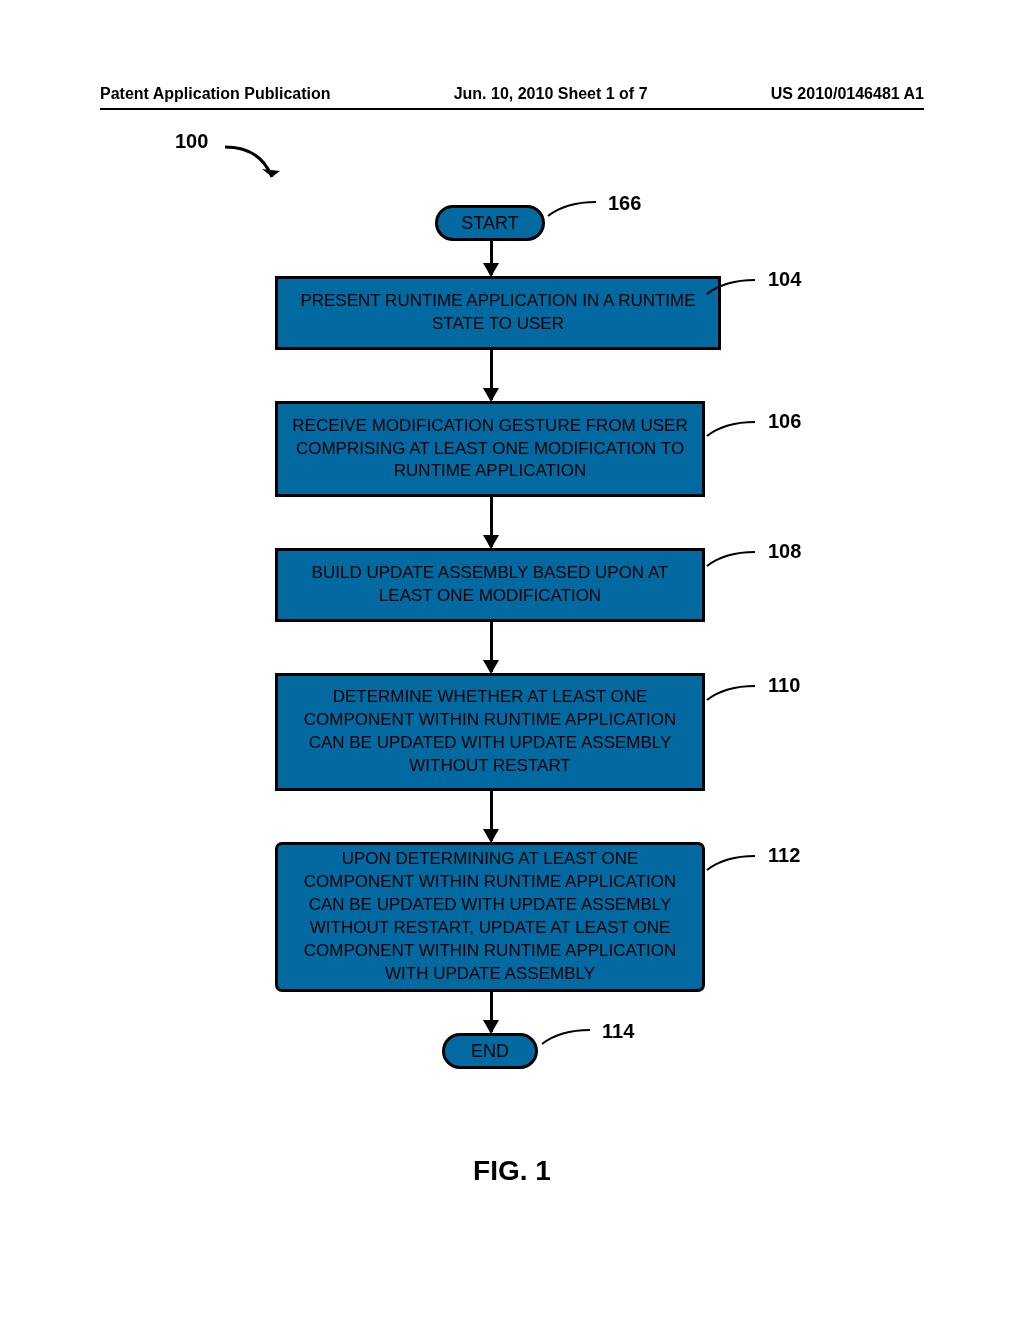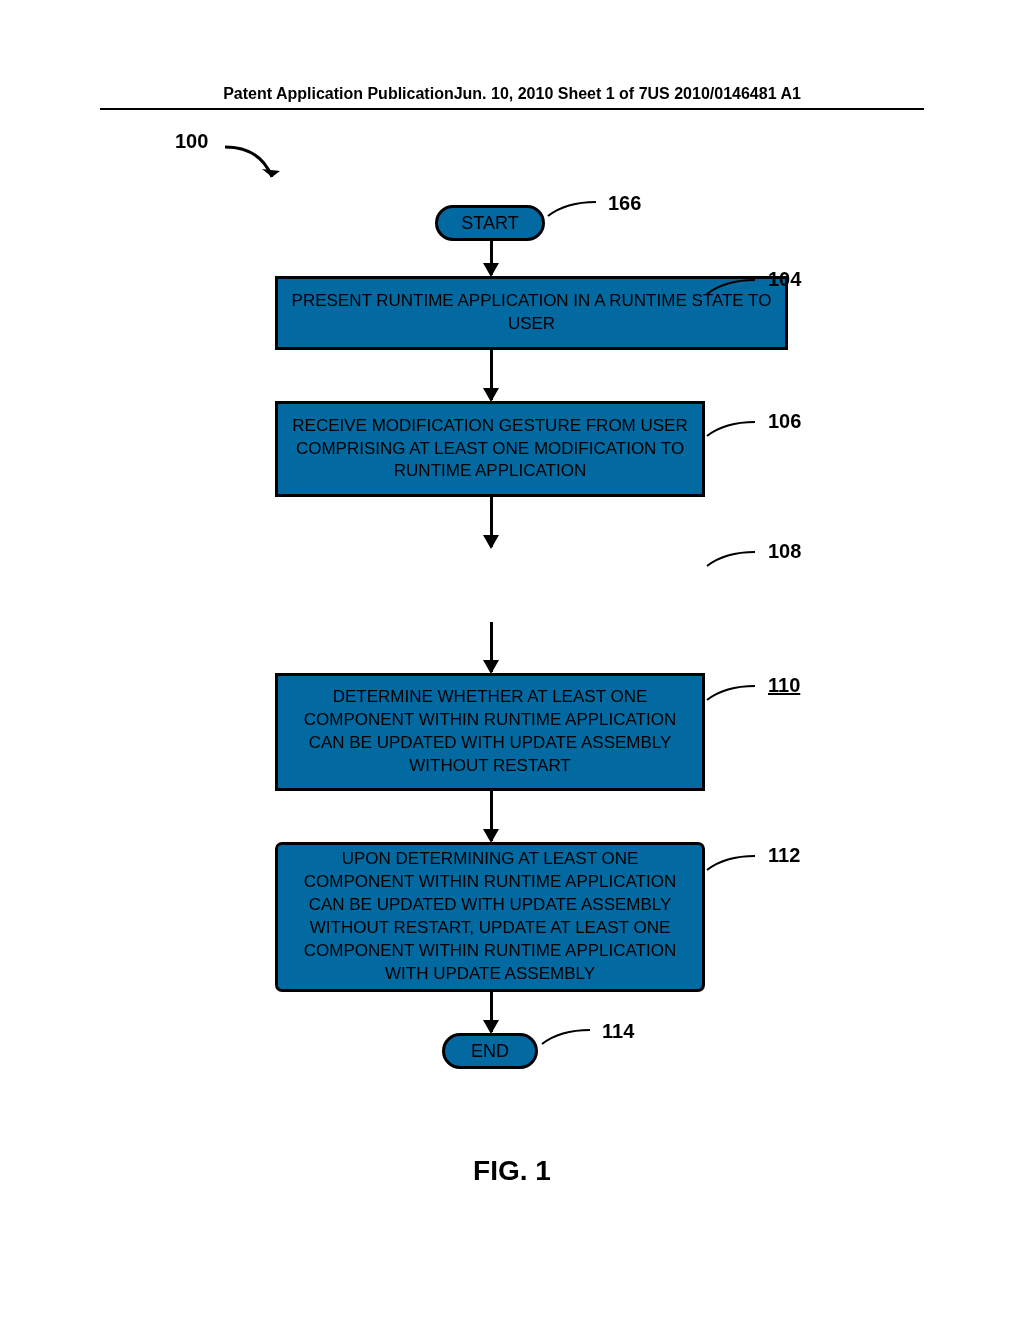--- a/index.html
+++ b/index.html
@@ -15,21 +15,21 @@
     position: relative;
     width: 1024px;
     height: 1320px;
   }
   .header {
     position: absolute;
     top: 85px;
     left: 100px;
     right: 100px;
     display: flex;
-    justify-content: center;
+    justify-content: space-between;
     font-weight: bold;
     font-size: 16px;
     border-bottom: 2px solid #000;
     padding-bottom: 5px;
   }
 
   .ref-100 {
     position: absolute;
     top: 130px;
     left: 175px;
@@ -118,54 +118,57 @@
   <div class="node pill" style="top:205px; left:435px; width:110px; height:36px;">
     <span>START</span>
   </div>
   <svg style="position:absolute; top:196px; left:546px;" width="60" height="24">
       <path d="M 2 20 Q 20 6 50 6" stroke="#000" stroke-width="2" fill="none"></path>
     </svg>
   <div class="ref-label" style="top:192px; left:608px;">166</div>
 
   <div class="connector" style="top:241px; height:34px;"></div>
 
-  <div class="node rect" style="top:276px; left:275px; width:513px; height:74px;">
+  <div class="node rect" style="top:276px; left:275px; width:446px; height:74px;">
     <span>PRESENT RUNTIME APPLICATION IN A RUNTIME STATE TO USER</span>
   </div>
   <svg style="position:absolute; top:276px; left:705px;" width="60" height="24">
       <path d="M 2 18 Q 20 4 50 4" stroke="#000" stroke-width="2" fill="none"></path>
     </svg>
   <div class="ref-label" style="top:268px; left:768px;">104</div>
 
   <div class="connector" style="top:350px; height:50px;"></div>
 
   <div class="node rect" style="top:401px; left:275px; width:430px; height:96px;">
     <span>RECEIVE MODIFICATION GESTURE FROM USER COMPRISING AT LEAST ONE MODIFICATION TO RUNTIME APPLICATION</span>
   </div>
   <svg style="position:absolute; top:418px; left:705px;" width="60" height="24">
       <path d="M 2 18 Q 20 4 50 4" stroke="#000" stroke-width="2" fill="none"></path>
     </svg>
   <div class="ref-label" style="top:410px; left:768px;">106</div>
 
   <div class="connector" style="top:497px; height:50px;"></div>
 
+  <div class="node rect" style="top:548px; left:275px; width:430px; height:74px;">
+    <span>BUILD UPDATE ASSEMBLY BASED UPON AT LEAST ONE MODIFICATION</span>
+  </div>
   <svg style="position:absolute; top:548px; left:705px;" width="60" height="24">
       <path d="M 2 18 Q 20 4 50 4" stroke="#000" stroke-width="2" fill="none"></path>
     </svg>
   <div class="ref-label" style="top:540px; left:768px;">108</div>
 
   <div class="connector" style="top:622px; height:50px;"></div>
 
   <div class="node rect" style="top:673px; left:275px; width:430px; height:118px;">
     <span>DETERMINE WHETHER AT LEAST ONE COMPONENT WITHIN RUNTIME APPLICATION CAN BE UPDATED WITH UPDATE ASSEMBLY WITHOUT RESTART</span>
   </div>
   <svg style="position:absolute; top:682px; left:705px;" width="60" height="24">
       <path d="M 2 18 Q 20 4 50 4" stroke="#000" stroke-width="2" fill="none"></path>
     </svg>
-  <div class="ref-label" style="top:674px; left:768px;text-decoration:underline;">110</div>
+  <div class="ref-label" style="top:674px; left:768px;">110</div>
 
   <div class="connector" style="top:791px; height:50px;"></div>
 
   <div class="node rect" style="top:842px; left:275px; width:430px; height:150px;border-radius:7px;">
     <span>UPON DETERMINING AT LEAST ONE COMPONENT WITHIN RUNTIME APPLICATION CAN BE UPDATED WITH UPDATE ASSEMBLY WITHOUT RESTART, UPDATE AT LEAST ONE COMPONENT WITHIN RUNTIME APPLICATION WITH UPDATE ASSEMBLY</span>
   </div>
   <svg style="position:absolute; top:852px; left:705px;" width="60" height="24">
       <path d="M 2 18 Q 20 4 50 4" stroke="#000" stroke-width="2" fill="none"></path>
     </svg>
   <div class="ref-label" style="top:844px; left:768px;">112</div>

